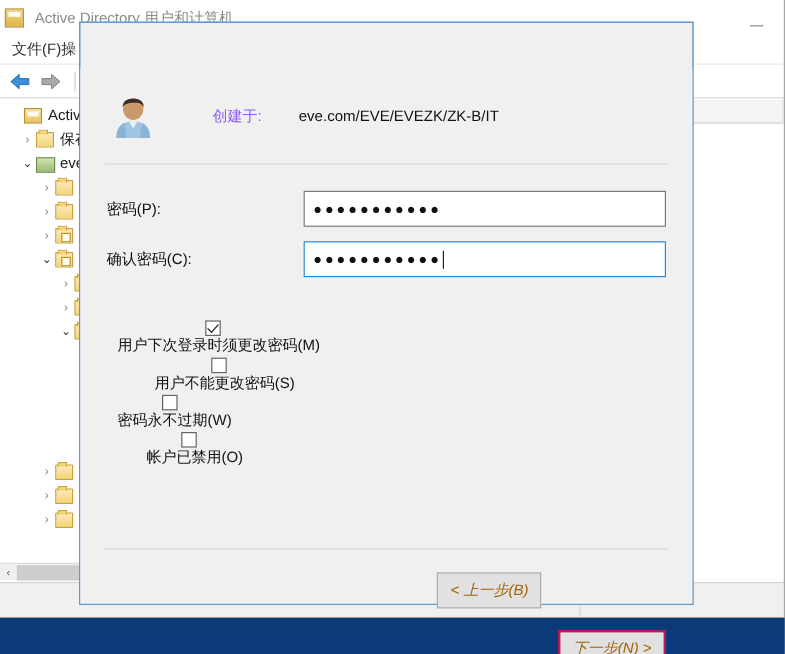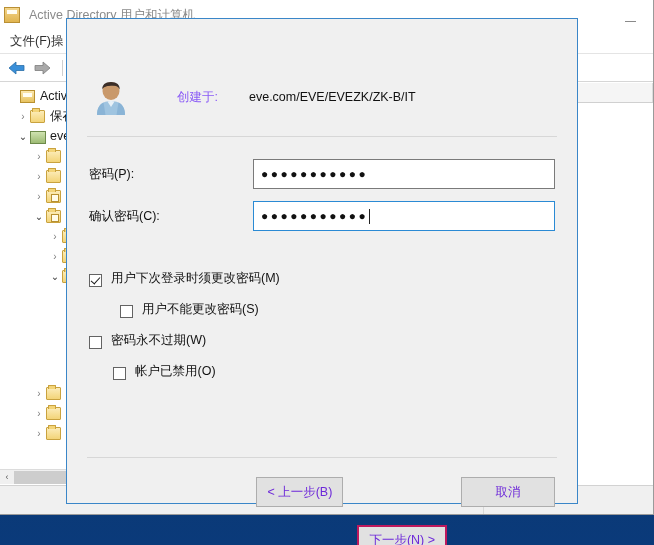--- a/index.html
+++ b/index.html
@@ -193,38 +193,38 @@
   .field-label { width:164px; font-size:12.5px; color:#111; }
   .pwd-box {
     flex:1; height:30px; background:#ffffff;
     border:1px solid #7a7a7a;
     display:flex; align-items:center; padding-left:7px;
     font-size:12px; letter-spacing:2.5px; color:#111; overflow:hidden;
   }
   .pwd-box.focused { border:1px solid #2a8ad4; }
   .caret { display:inline-block; width:1px; height:15px; background:#222; margin-left:1px; }
 
-  .cb-row { position:absolute; left:22px; display:flex; align-items:flex-end; height:20px; }
+  .cb-row { position:absolute; left:22px; display:flex; align-items:center; height:20px;flex-direction:column; }
   .cb {
     width:13px; height:13px; background:#fff; border:1px solid #636363;
     position:relative; flex:0 0 auto;
   }
   .cb.checked:after {
     content:""; position:absolute; left:3px; top:0px; width:4px; height:8px;
     border:solid #1a1a1a; border-width:0 1.6px 1.6px 0;
     transform: rotate(42deg);
   }
   .cb-label { margin-left:9px; font-size:12.5px; color:#111; white-space:nowrap; }
 
   #btn-row { position:absolute; right:22px; top:420px; display:flex; }
   .dbtn {
     height:30px; min-width:86px;
     background:#e1e1e1; border:1px solid #adadad;
     display:flex; align-items:center; justify-content:center;
-    font-size:12.5px; color:#6d28d9; margin-left:14px; padding:0 10px;
+    font-size:12.5px; color:#a16207; margin-left:14px; padding:0 10px;font-style:italic;
   }
   .dbtn.default { border:2px solid #be185d; background:#e1e1e1;margin-top:48px; }
   .dbtn.wide { min-width:94px; }
 </style>
 </head>
 <body>
 
 <div id="desktop"></div>
 
 <div id="mmc-window">
@@ -402,17 +402,16 @@
     <div class="cb-row" style="top:303px;margin-left:24px;">
       <span class="cb"></span>
       <span class="cb-label">帐户已禁用(O)</span>
     </div>
 
     <div class="hr" id="hr-bottom"></div>
 
     <div id="btn-row">
       <div class="dbtn">&lt; 上一步(B)</div>
       <div class="dbtn default">下一步(N) &gt;</div>
-      <div class="dbtn wide">取消</div>
     </div>
 
   </div>
 </div>
 
 </body></html>

